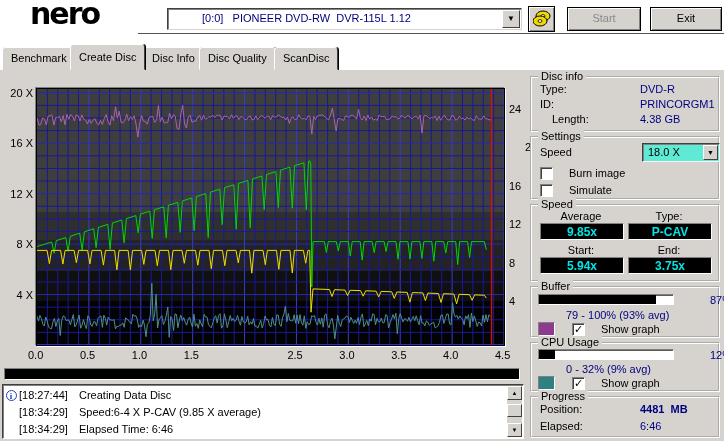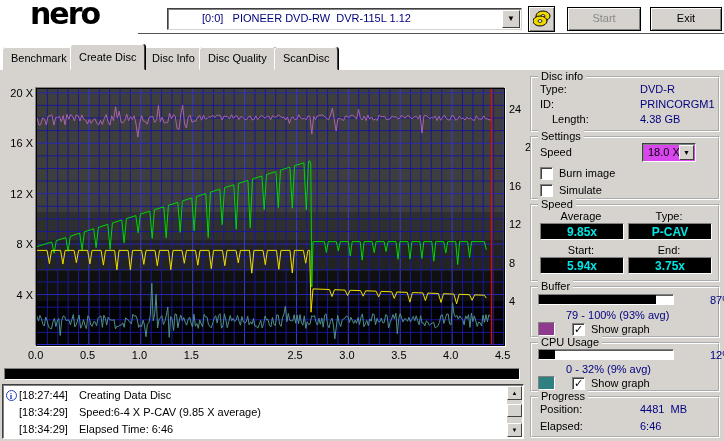--- a/index.html
+++ b/index.html
@@ -45,22 +45,22 @@
             font-weight:bold;font-size:12px;text-align:center;line-height:16px;
             border:1px solid;border-color:#808080 #fff #fff #808080;}
   .bar{position:absolute;height:11px;background:#fff;border:1px solid;
        border-color:#808080 #fff #fff #808080;box-shadow:inset 1px 1px 0 #5a5a5a;}
   .bar .fill{height:100%;background:#000;}
   .swatch{position:absolute;width:17px;height:14px;border:1px solid;border-color:#808080 #fff #fff #808080;}
   .cb{display:inline-block;width:13px;height:13px;background:#fff;border:1px solid;
       border-color:#808080 #fff #fff #808080;box-shadow:inset 1px 1px 0 #404040;
       font-size:11px;line-height:11px;text-align:center;font-weight:bold;vertical-align:middle;}
   .cbrow{position:absolute;}
-  .cbrow .cblabel{margin-left:6px;vertical-align:middle;}
-  .scombo{position:absolute;width:54px;height:19px;background:#d946ef;border:1px solid;
+  .cbrow .cblabel{margin-left:16px;vertical-align:middle;}
+  .scombo{position:absolute;width:78px;height:19px;background:#5eead4;border:1px solid;
           border-color:#404040 #fff #fff #404040;box-shadow:inset 1px 1px 0 #808080;}
   .scombo .val2{position:absolute;left:5px;top:2px;color:#000;}
   .scombo .drop{position:absolute;right:1px;top:1px;width:15px;height:15px;background:#d6d3ce;
           border:1px solid;border-color:#fff #404040 #404040 #fff;text-align:center;line-height:13px;font-size:7px;}
   
   .burnbar{position:absolute;left:4px;top:298px;width:516px;height:12px;background:#fff;
            border:1px solid;border-color:#808080 #fff #fff #808080;}
   .burnbar .fill{height:100%;background:#000;}
   .logbox{position:absolute;left:2px;top:314px;width:522px;height:55px;background:#fff;
           border:1px solid;border-color:#404040 #fff #fff #404040;box-shadow:inset 1px 1px 0 #808080;}
@@ -323,18 +323,18 @@
       <span class="val" style="left:6px;top:19px;">0 - 32% (9% avg)</span>
       <span class="swatch" style="left: 6px; top: 32px; background: rgb(47, 128, 128);"></span>
       <span class="cbrow" style="left:40px;top:32px;">
         <span class="cb">✓</span><span class="cblabel">Show graph</span>
       </span>
     </div>
 
     <div class="panel" style="top:326px;height:42px;">
       <span class="title">Progress</span>
       <span class="lbl" style="left:8px;top:5px;">Position:</span>
-      <span class="val" style="left:80px;top:5px;">4481  MB</span>
+      <span class="val" style="left:80px;top:5px;font-weight:bold;">4481  MB</span>
       <span class="lbl" style="left:8px;top:22px;">Elapsed:</span>
       <span class="val" style="left:80px;top:22px;">6:46</span>
     </div>
   </div>
 </div>
 
 </body></html>

